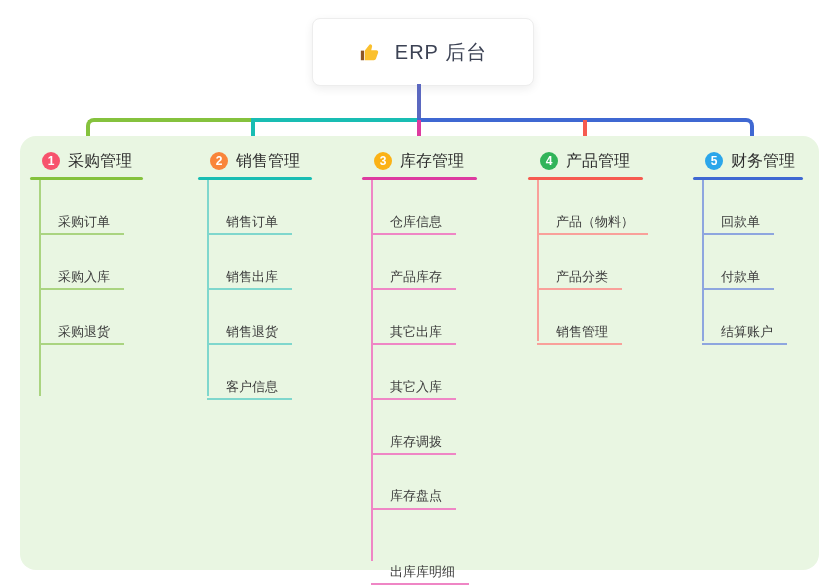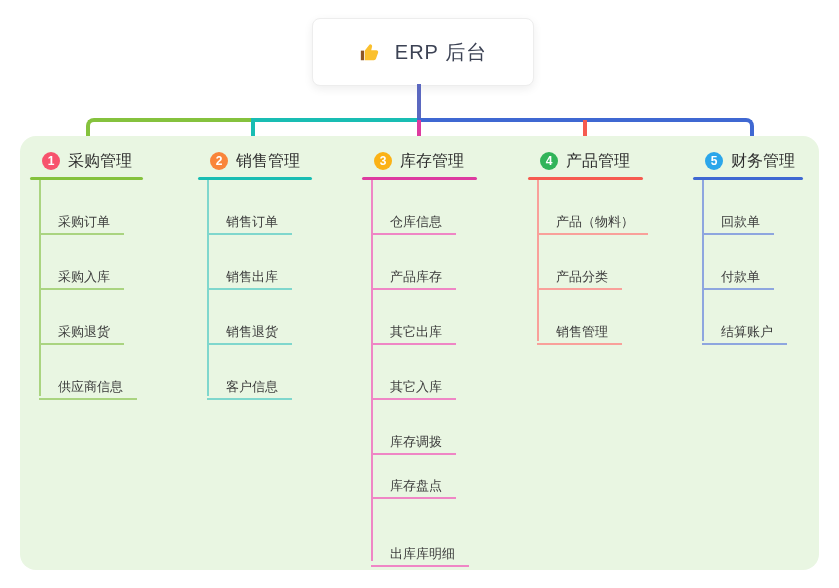--- a/index.html
+++ b/index.html
@@ -65,21 +65,21 @@
   .u1{width:113px;} .u2{width:114px;} .u3{width:115px;} .u4{width:115px;} .u5{width:110px;}
   .spine{position:absolute;left:9px;top:32px;width:2px;background:var(--child);}
   .s1,.s2{height:216px;} .s3{height:381px;} .s4,.s5{height:161px;}
   .child-row{position:absolute;left:9px;}
   .child-row span{
     display:inline-block;padding:0 14px 3px 19px;
     border-bottom:2px solid var(--child);
     font-size:13px;line-height:16px;color:#3c3c3c;white-space:nowrap;
   }
   .r0{top:64px;} .r1{top:119px;} .r2{top:174px;} .r3{top:229px;}
-  .r4{top:284px;text-align:center;} .r5{top:328px;} .r6{top:396px;}
+  .r4{top:284px;text-align:center;} .r5{top:339px;font-family:Liberation Mono, monospace;} .r6{top:414px;}
 </style>
 </head>
 <body>
 
 <div class="root-card">
   <svg class="thumb-svg" viewBox="0 0 24 24">
     <path fill="#8d5524" d="M2 10.5h3.6V21H2z"></path>
     <path fill="#fbc02d" d="M6.4 21h9.9c1 0 1.9-.63 2.2-1.57l2.33-6.6c.46-1.3-.5-2.66-1.88-2.66h-5.6l.94-4.18c.23-1-.38-2-1.37-2.27-.8-.22-1.64.12-2.07.83L6.4 10.4z"></path>
   </svg>
   <span class="root-title">ERP 后台</span>
@@ -97,21 +97,20 @@
 <div class="branch b1">
   <div class="branch-head">
     <span class="badge">1</span>
     <span class="branch-label">采购管理</span>
   </div>
   <div class="branch-underline u1"></div>
   <div class="spine s1"></div>
   <div class="child-row r0"><span>采购订单</span></div>
   <div class="child-row r1"><span>采购入库</span></div>
   <div class="child-row r2"><span>采购退货</span></div>
-  <div class="child-row r3"><span>供应商信息</span></div>
 </div>
 
 <div class="branch b2">
   <div class="branch-head">
     <span class="badge">2</span>
     <span class="branch-label">销售管理</span>
   </div>
   <div class="branch-underline u2"></div>
   <div class="spine s2"></div>
   <div class="child-row r0"><span>销售订单</span></div>

